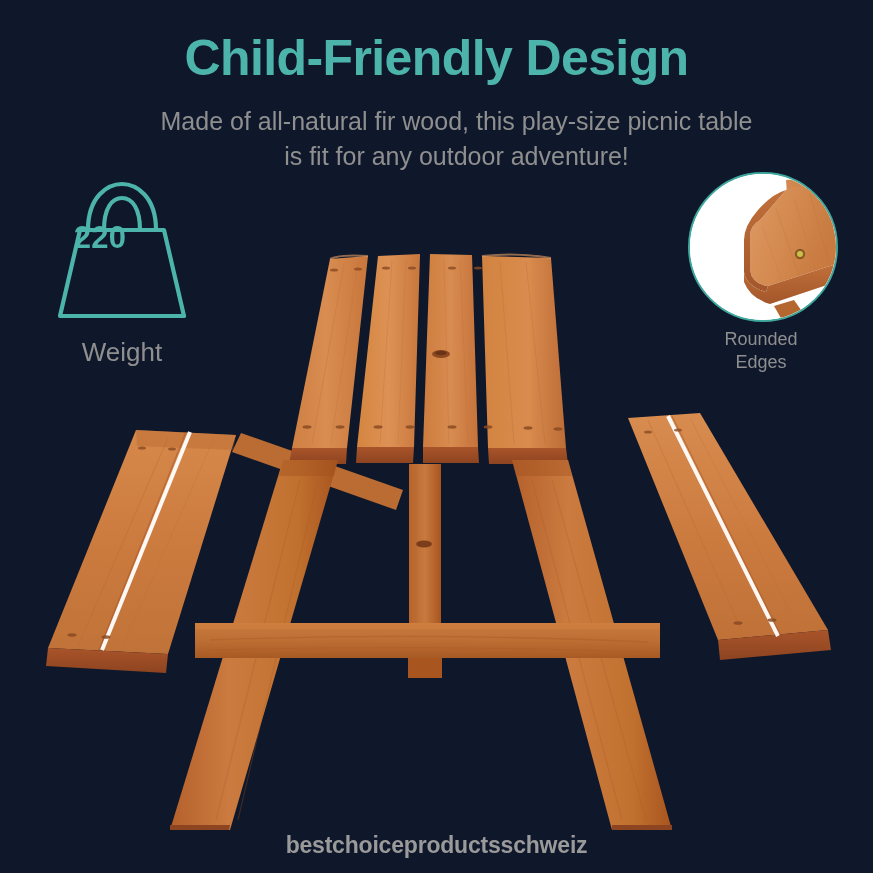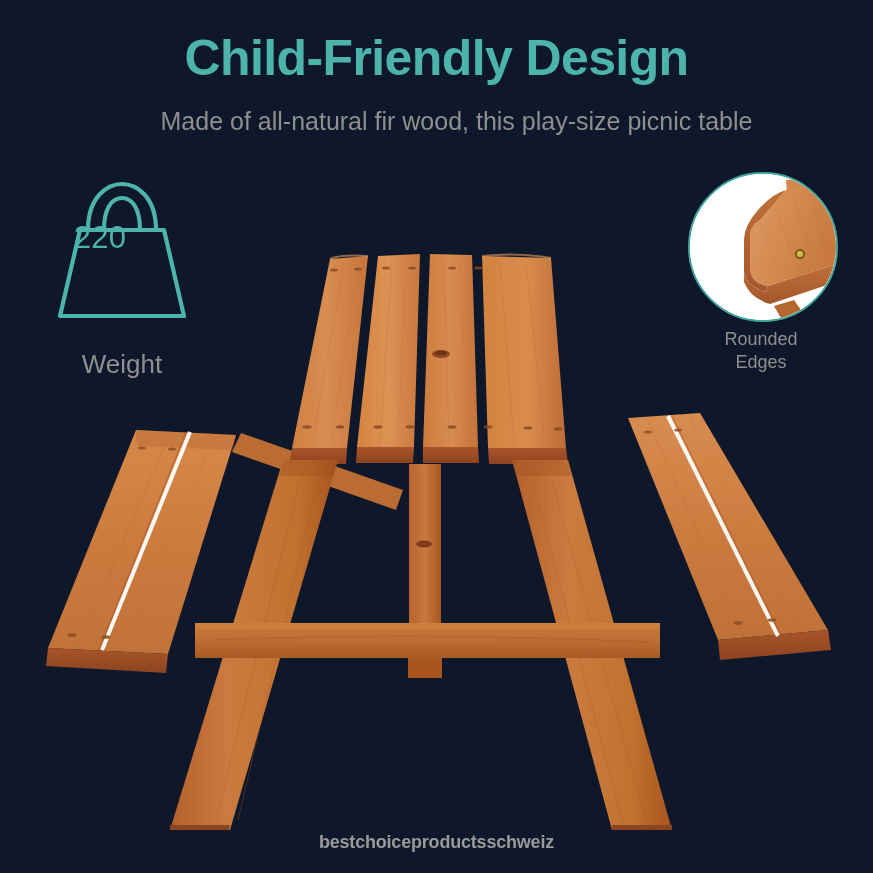--- a/index.html
+++ b/index.html
@@ -22,62 +22,63 @@
     position:absolute;left:0;top:104px;width:873px;text-align:center;
     font-size:25px;font-weight:400;color:#8f8f8f;line-height:1.38;
   }
   .subline span{display:block;margin-left:40px;}
 
   
   .badge-left{position:absolute;left:30px;top:178px;width:220px;height:215px;}
   .wicon{position:absolute;left:22px;top:0;width:140px;height:150px;}
   .wtext{
     position:absolute;left:0;top:44px;width:140px;text-align:center;
-    color:#4cb4aa;font-weight:normal;font-size:31px;line-height:1.02;
+    color:#4cb4aa;font-weight:bold;font-size:31px;line-height:1.02;
     letter-spacing:.2px;
   }
   .wtext .l2{font-size:31px;display:block;}
   .cap-label{
     position:absolute;left:-8px;top:158px;width:200px;text-align:center;
     font-size:26px;color:#8f8f8f;line-height:1.25;font-weight:400;
   }
-  .cap-label span{display:block;margin-top:12px;}
+  .cap-label span{display:block;}
 
   
   .badge-right{position:absolute;left:655px;top:172px;width:200px;height:222px;}
   .circle{
     position:absolute;left:33px;top:0;width:146px;height:146px;
     border-radius:50%;border:2.2px solid #3fa79e;overflow:hidden;background:#fff;
   }
   .circle-inner{position:absolute;inset:0;overflow:hidden;}
   .edge-label{
     position:absolute;left:0;top:156px;width:212px;text-align:center;
     font-size:18px;color:#8f8f8f;line-height:1.25;font-weight:400;
   }
   .edge-label span{display:block;}
 
   
   .watermark{
     position:absolute;left:0;top:832px;width:873px;text-align:center;
-    font-size:18px;color:#9a9a9a;font-weight:600;letter-spacing:-0.2px;
+    font-size:23px;color:#9a9a9a;font-weight:600;letter-spacing:-0.2px;
   }
 
   
   .product{position:absolute;left:0;top:180px;width:873px;height:650px;}
   .product svg{display:block;}
 </style>
 </head>
 <body>
 
 <div id="stage">
 
   <div class="headline">Child-Friendly Design</div>
 
   <div class="subline">
     <span>Made of all-natural fir wood, this play-size picnic table</span>
+    <span>is fit for any outdoor adventure!</span>
   </div>
 
   <div class="product">
     <svg width="873" height="650" viewBox="0 0 873 650" xmlns="http://www.w3.org/2000/svg">
       <defs>
         <linearGradient id="topA" x1="0" y1="0" x2="1" y2="0">
           <stop offset="0" stop-color="#cf7f42"></stop>
             <stop offset=".45" stop-color="#d98d51"></stop>
             <stop offset="1" stop-color="#c8763b"></stop>
         </linearGradient>

